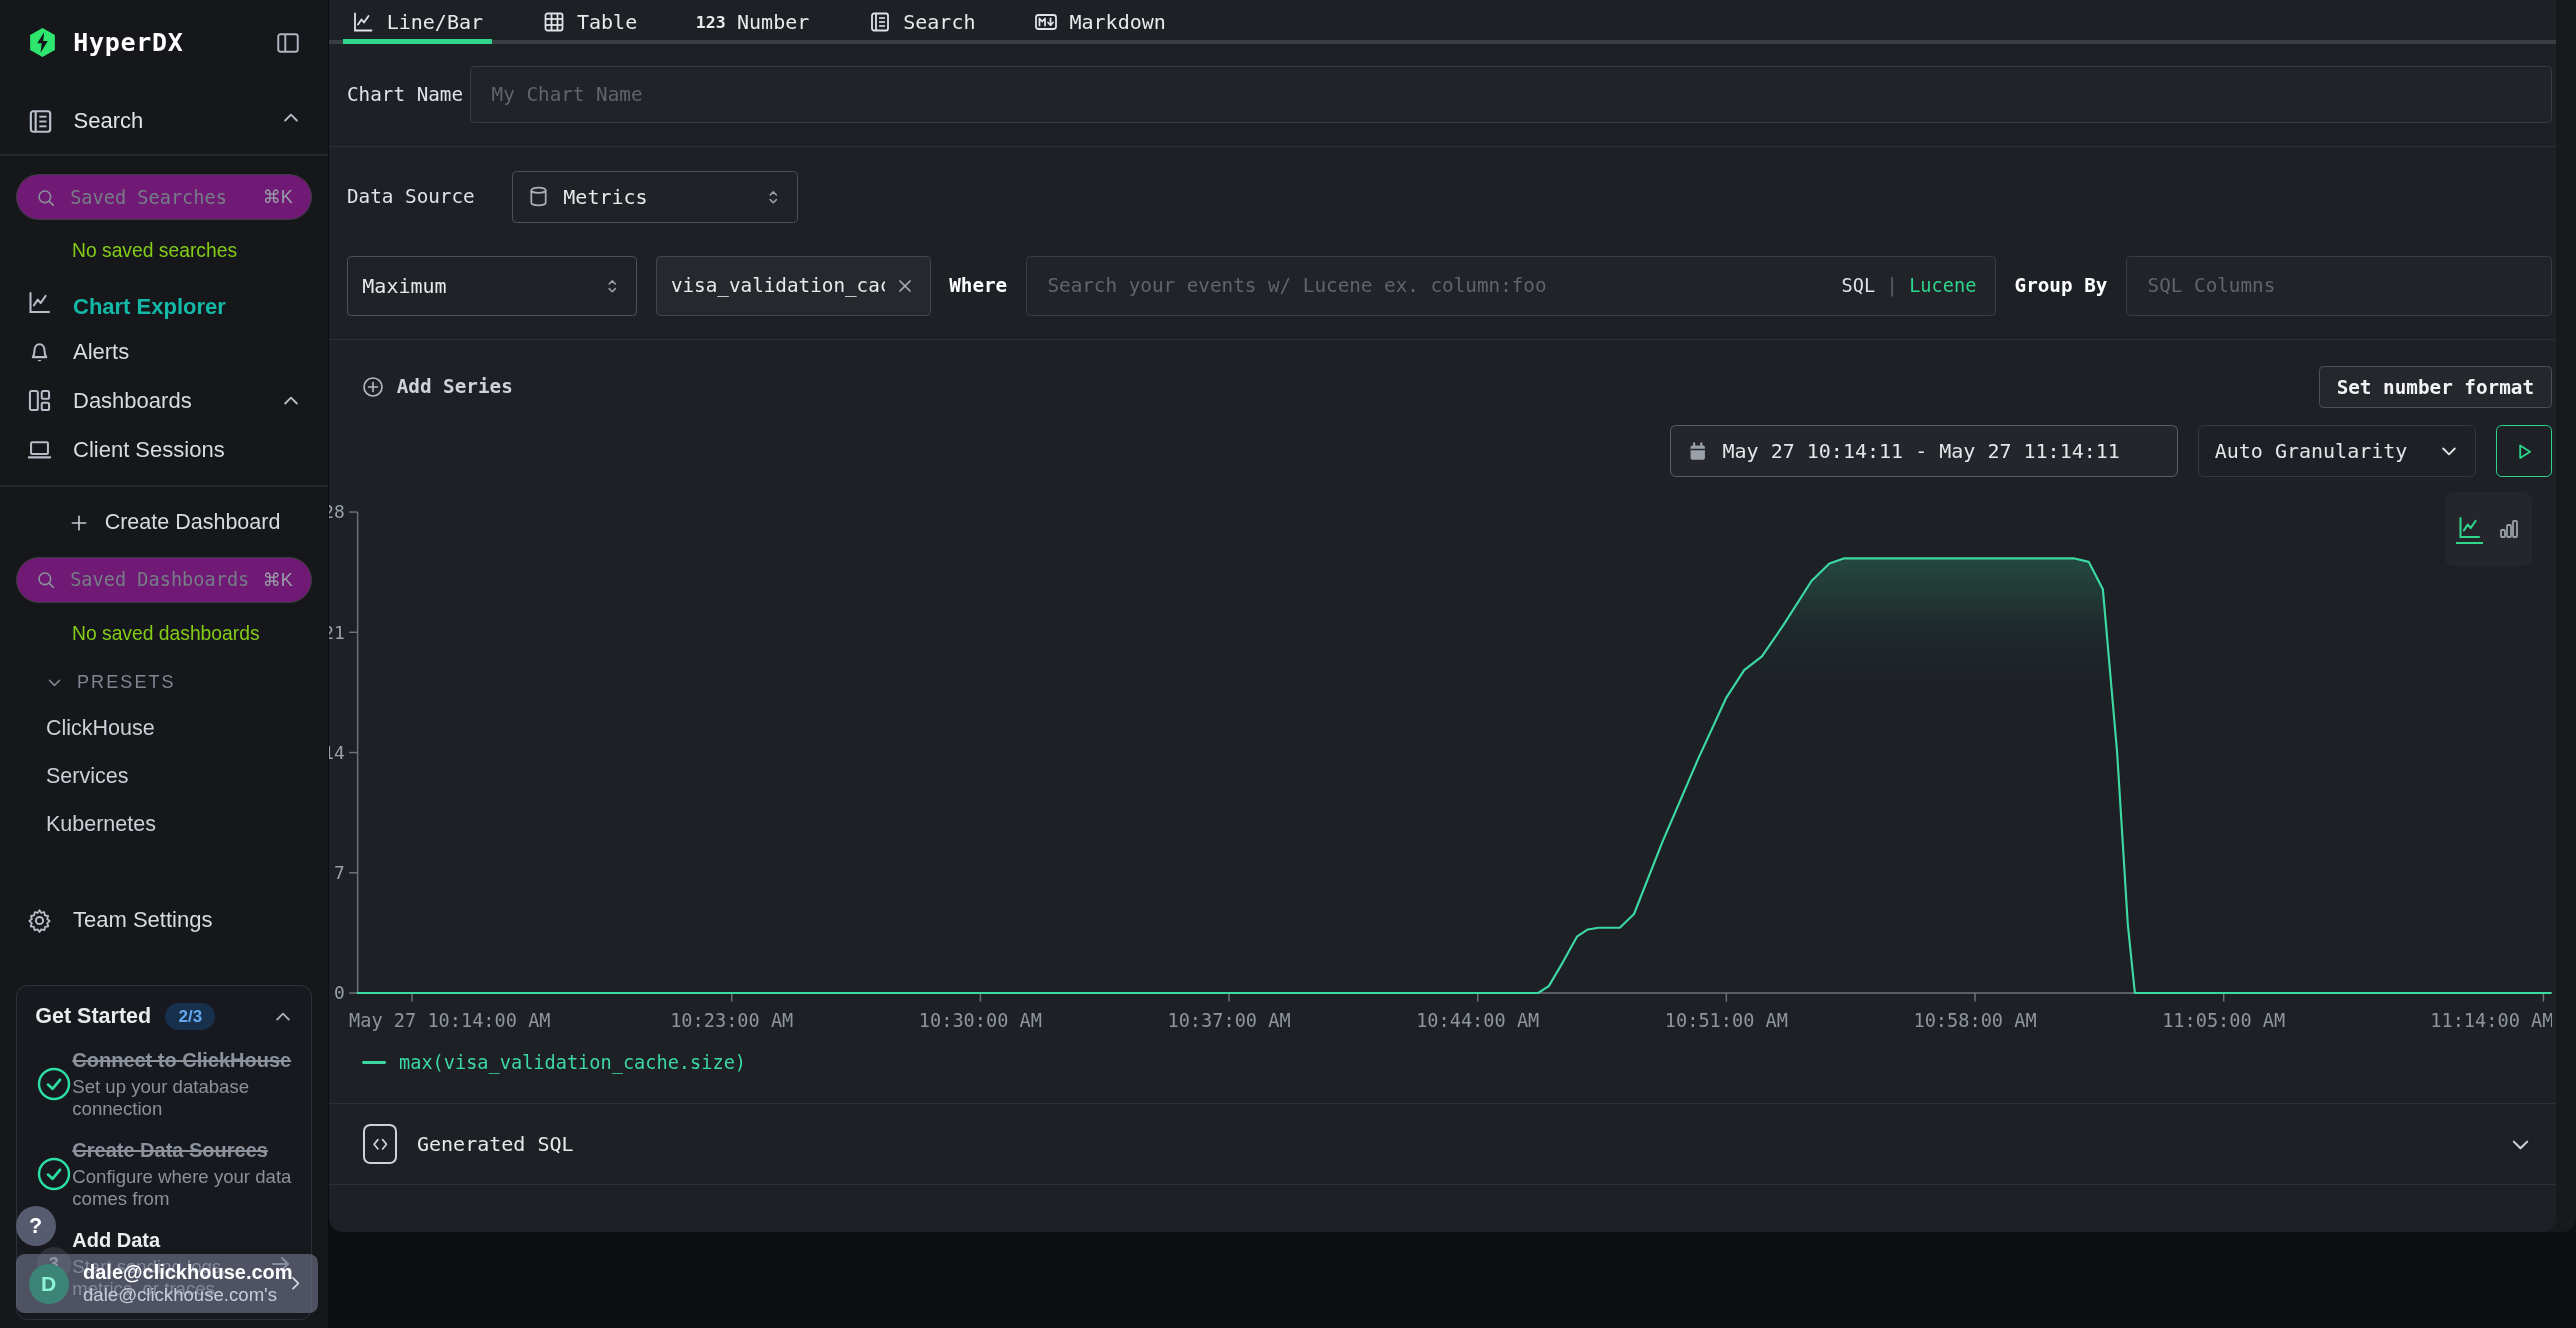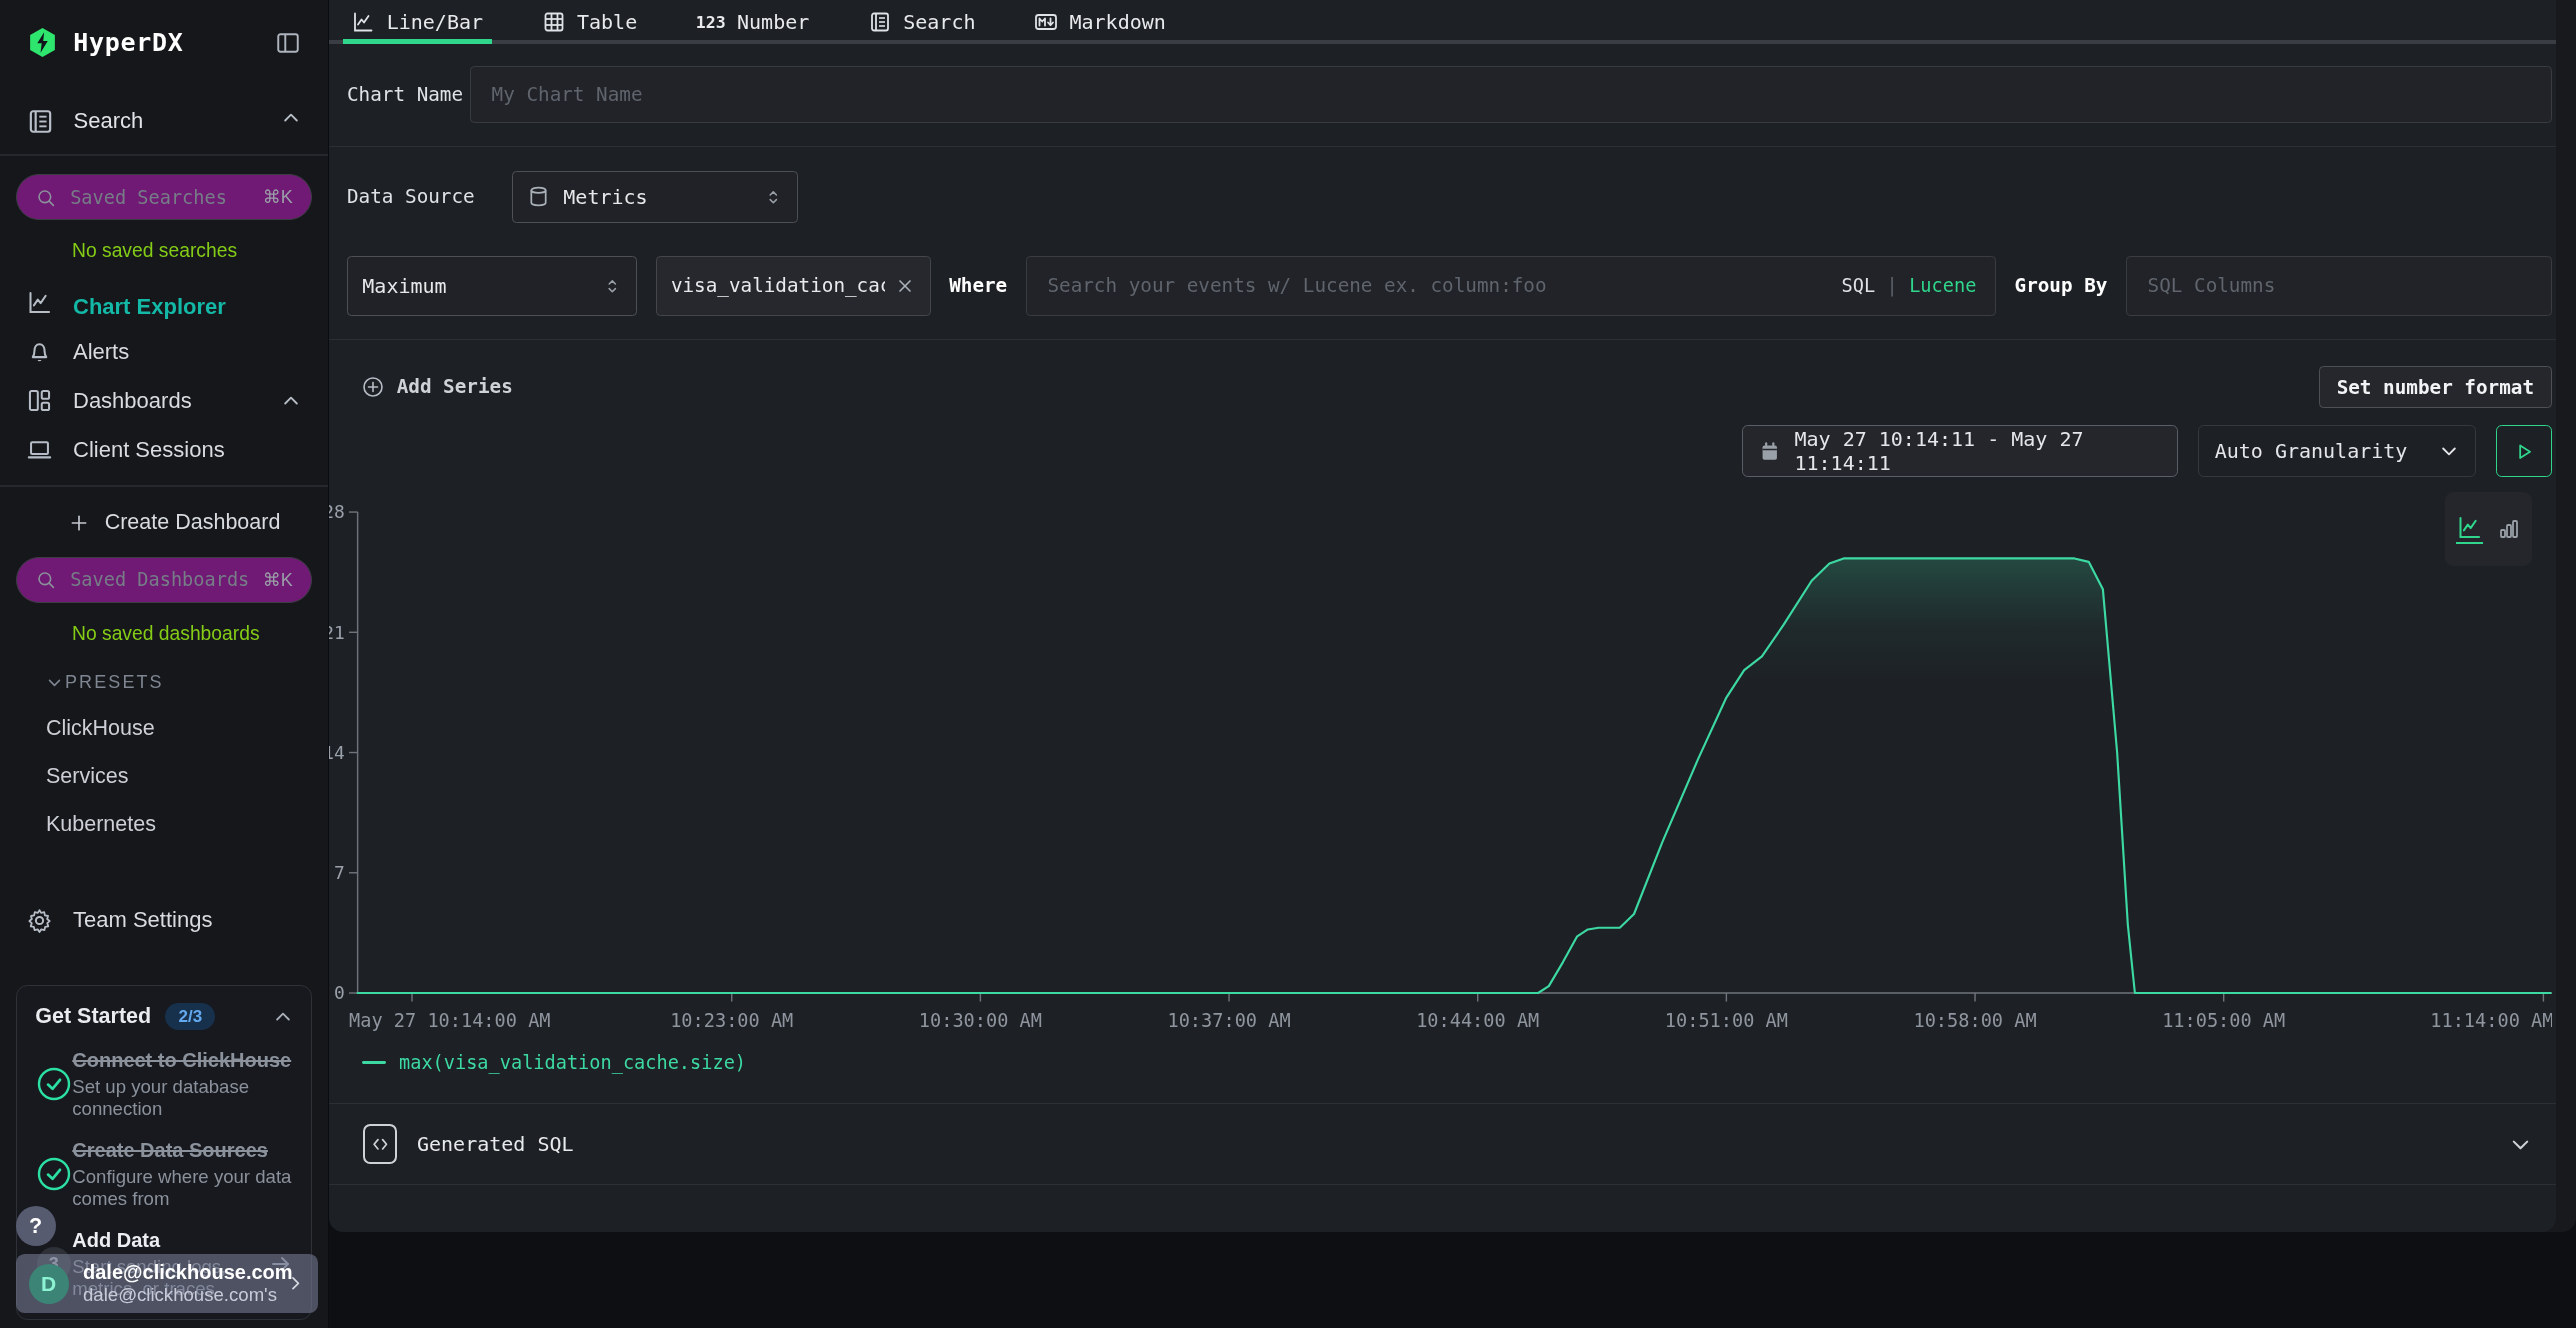--- a/index.html
+++ b/index.html
@@ -42,21 +42,21 @@
   .side-nav { margin-top:15.7px; display:flex; flex-direction:column; }
   .nav-item { display:flex; align-items:center; gap:20px; padding:0 27px 0 26px; height:49px; font-size:22px; color:#d8dbdf; cursor:pointer; }
   .nav-item svg.lead { width:27px; height:27px; color:#b7bdc6; flex:none; }
   .nav-item.active .nav-label { color:#14b8a6; font-weight:bold;margin-top:8px; }
   .nav-item .chev { margin-left:auto; color:#b9bfc8; display:flex; }
   .nav-item .chev svg { width:20px; height:20px; }
 
   .create-dash { display:flex; align-items:center; gap:15.7px; margin:20px 0 0 69px; font-size:21.5px; color:#d8dbdf; cursor:pointer; height:31.5px; }
   .create-dash svg { width:20px; height:20px; color:#c3c8d0; }
 
-  .presets-head { display:flex; align-items:center; gap:2px; margin:27px 0 0 46px; font-size:18px; letter-spacing:2.1px; color:#7f8692; cursor:pointer; }
+  .presets-head { display:flex; align-items:center; gap:14px; margin:27px 0 0 46px; font-size:18px; letter-spacing:2.1px; color:#7f8692; cursor:pointer; }
   .presets-head svg { width:17px; height:17px; }
   .preset-item { margin:23px 0 0 46px; font-size:21.5px; color:#ccd0d6; cursor:pointer; }
 
   .team-row { margin-top:59px; }
 
   .gs-card { position:relative; margin:40px 15.7px 0 15.7px; border:1.4px solid #2e3138; border-radius:11.4px; background:#17191f; padding:17px 18.6px 18.6px 18.6px; }
   .gs-head { display:flex; align-items:center; gap:14.3px; }
   .gs-title { font-size:21.5px; font-weight:bold; color:#e9ebee; }
   .gs-badge { background:#17304b; color:#64a9ef; font-size:17px; font-weight:bold; padding:3.6px 13px; border-radius:715px; }
   .gs-chev { margin-left:auto; color:#aab0b9; display:flex; cursor:pointer; }
@@ -129,21 +129,21 @@
   .sql-toggle .pipe { color:#5d626b; }
   .sql-toggle .lucene { color:var(--accent); cursor:pointer; }
   .groupby-input { flex:none; width:426px; }
 
   .actions-row { margin-top:26px; height:42px; }
   .add-series { display:flex; align-items:flex-start; gap:11.4px; font-family:"DejaVu Sans Mono", monospace; font-size:19.3px; font-weight:bold; color:#cfd3d8; cursor:pointer; margin-left:14.3px; }
   .add-series svg { width:24px; height:24px; color:#b7bdc6; }
   .number-format-btn { margin-left:auto; height:42px; border:1.4px solid #4d5056; border-radius:4.3px; background:#25272c; display:flex; align-items:center; padding:0 17px; font-family:"DejaVu Sans Mono", monospace; font-size:19.3px; font-weight:bold; color:#f2f3f5; cursor:pointer; }
 
   .controls-row { margin-top:17px; display:flex; justify-content:flex-end; align-items:center; gap:20px; padding-right:4.3px; }
-  .date-input { width:436px; height:52px; background:#24262c; border:1.4px solid #5a5e66; border-radius:5.7px; display:flex; align-items:center; gap:14.3px; padding:0 15.7px; font-family:"DejaVu Sans Mono", monospace; font-size:20px; color:#e4e6ea; cursor:pointer; }
+  .date-input { width:508px; height:52px; background:#24262c; border:1.4px solid #5a5e66; border-radius:5.7px; display:flex; align-items:center; gap:14.3px; padding:0 15.7px; font-family:"DejaVu Sans Mono", monospace; font-size:20px; color:#e4e6ea; cursor:pointer; }
   .date-input svg { width:21.5px; height:21.5px; color:#9aa0a8; flex:none; }
   .granularity { width:278px; height:52px; border:1.4px solid #35383e; background:#1d2025; border-radius:5.7px; display:flex; align-items:center; padding:0 15.7px; font-family:"DejaVu Sans Mono", monospace; font-size:20px; color:#e4e6ea; cursor:pointer; }
   .granularity .chev { margin-left:auto; color:#e4e6ea; display:flex; }
   .granularity .chev svg { width:20px; height:20px; }
   .play-btn { width:56px; height:52px; border:1.4px solid var(--accent); border-radius:5.7px; background:#1d2025; display:flex; align-items:center; justify-content:center; color:var(--accent); cursor:pointer; }
   .play-btn svg { width:21.5px; height:21.5px; }
 
   .chart-toggle { position:absolute; top:492px; right:24px; width:87px; height:74px; background:#24262c; border-radius:8.6px; display:flex; align-items:center; justify-content:center; gap:14.3px; z-index:2; }
   .chart-toggle .t-line { color:var(--accent); display:flex; border-bottom:2.1px solid var(--accent); padding-bottom:1.4px; cursor:pointer; }
   .chart-toggle .t-line svg { width:27px; height:27px; }

